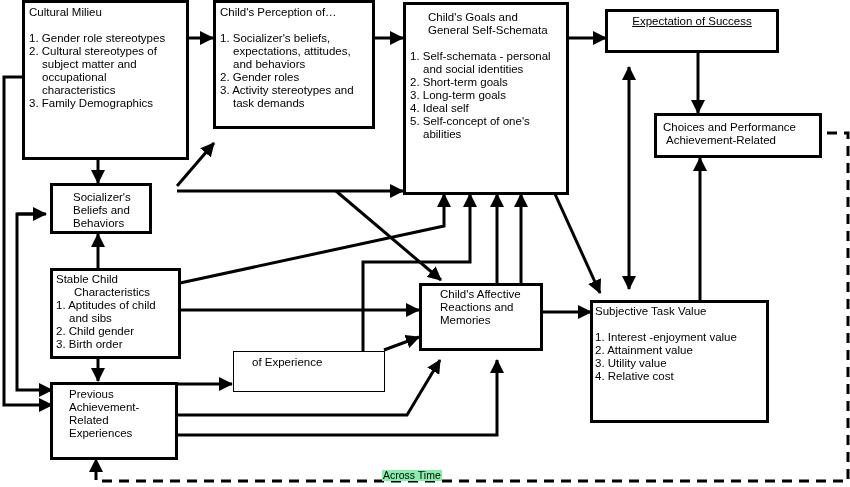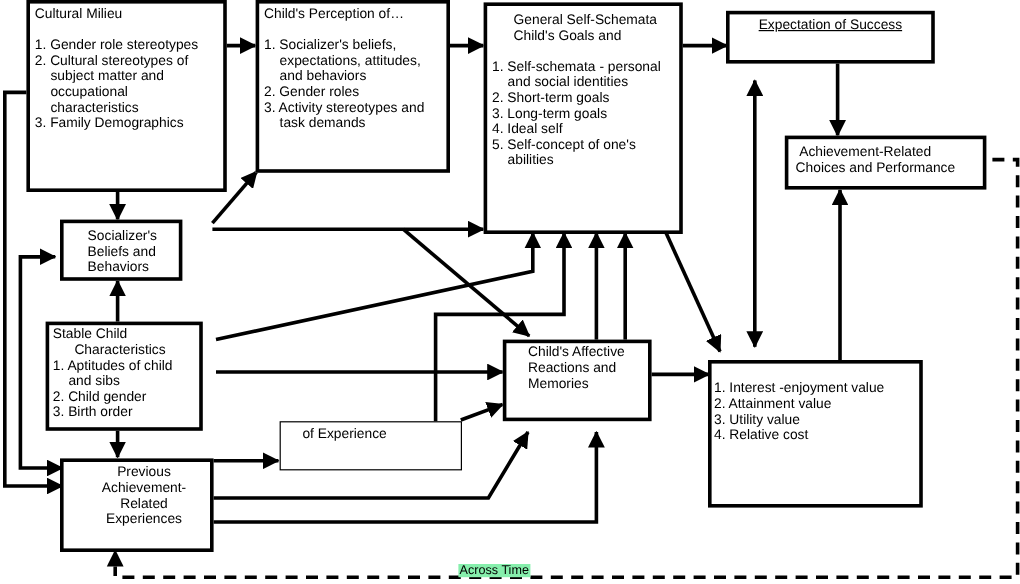--- a/index.html
+++ b/index.html
@@ -90,86 +90,87 @@
 <div class="box" style="left:22px;top:0px;width:167px;height:160px;padding:3px 4px;">
   <span class="title">Cultural Milieu</span>
   <div class="gap"></div>
   <ol>
     <li>1. Gender role stereotypes</li>
     <li>2. Cultural stereotypes of subject matter and occupational characteristics</li>
     <li>3. Family Demographics</li>
   </ol>
 </div>
 
-<div class="box" style="left:213px;top:0px;width:162px;height:144px;padding:3px 4px;">
+<div class="box" style="left:213px;top:0px;width:162px;height:129px;padding:3px 4px;">
   <span class="title">Child's Perception of…</span>
   <div class="gap"></div>
   <ol>
     <li>1. Socializer's beliefs, expectations, attitudes, and behaviors</li>
     <li>2. Gender roles</li>
     <li>3. Activity stereotypes and task demands</li>
   </ol>
 </div>
 
 <div class="box" style="left:403px;top:2px;width:166px;height:193px;padding:6px 4px 3px 4px;">
+  <span class="title" style="padding-left:18px;">Child's Goals and</span>
   <span class="title" style="padding-left:18px;">General Self-Schemata</span>
-  <span class="title" style="padding-left:18px;">Child's Goals and</span>
   <div class="gap"></div>
   <ol>
     <li>1. Self-schemata - personal and social identities</li>
     <li>2. Short-term goals</li>
     <li>3. Long-term goals</li>
     <li>4. Ideal self</li>
     <li>5. Self-concept of one's abilities</li>
   </ol>
 </div>
 
 <div class="box" style="left:605px;top:9px;width:174px;height:44px;padding:3px 4px;text-align:center;text-decoration:underline;">
   <span class="title">Expectation of Success</span>
 </div>
 
 <div class="box" style="left:654px;top:113px;width:168px;height:45px;padding:5px 6px;">
+  <span class="title">Choices and Performance</span>
   <span class="title" style="padding-left:3px;">Achievement-Related</span>
-  <span class="title">Choices and Performance</span>
 </div>
 
 <div class="box" style="left:50px;top:183px;width:102px;height:51px;padding:5px 4px 3px 20px;">
   <span class="title">Socializer's</span>
   <span class="title">Beliefs and</span>
   <span class="title">Behaviors</span>
 </div>
 
-<div class="box" style="left:38px;top:268px;width:131px;height:91px;padding:2px 3px;">
+<div class="box" style="left:50px;top:268px;width:131px;height:91px;padding:2px 3px;">
   <span class="title">Stable Child</span>
   <span class="title" style="padding-left:18px;">Characteristics</span>
   <ol>
     <li>1. Aptitudes of child and sibs</li>
     <li>2. Child gender</li>
     <li>3. Birth order</li>
   </ol>
 </div>
 
-<div class="box" style="left:50px;top:382px;width:128px;height:78px;padding:3px 4px 3px 16px;text-align:center;">
+<div class="box" style="left:50px;top:382px;width:128px;height:78px;padding:3px 4px 3px 16px;">
   <span class="title">Previous</span>
   <span class="title">Achievement-</span>
   <span class="title">Related</span>
   <span class="title">Experiences</span>
 </div>
 
 <div class="box thin" style="left:233px;top:351px;width:152px;height:41px;padding:4px 4px 3px 18px;">
   <span class="title">of Experience</span>
 </div>
 
 <div class="box" style="left:419px;top:283px;width:124px;height:68px;padding:2px 4px 3px 18px;">
   <span class="title">Child's Affective</span>
   <span class="title">Reactions and</span>
   <span class="title">Memories</span>
 </div>
 
 <div class="box" style="left:590px;top:300px;width:179px;height:123px;padding:2px 2px;">
+  <span class="title">Subjective Task Value</span>
   <div class="gap"></div>
   <ol>
     <li>1. Interest -enjoyment value</li>
     <li>2. Attainment value</li>
     <li>3. Utility value</li>
     <li>4. Relative cost</li>
   </ol>
 </div>
 
 <span class="label" style="left:382px;top:470px;">Across Time</span>

